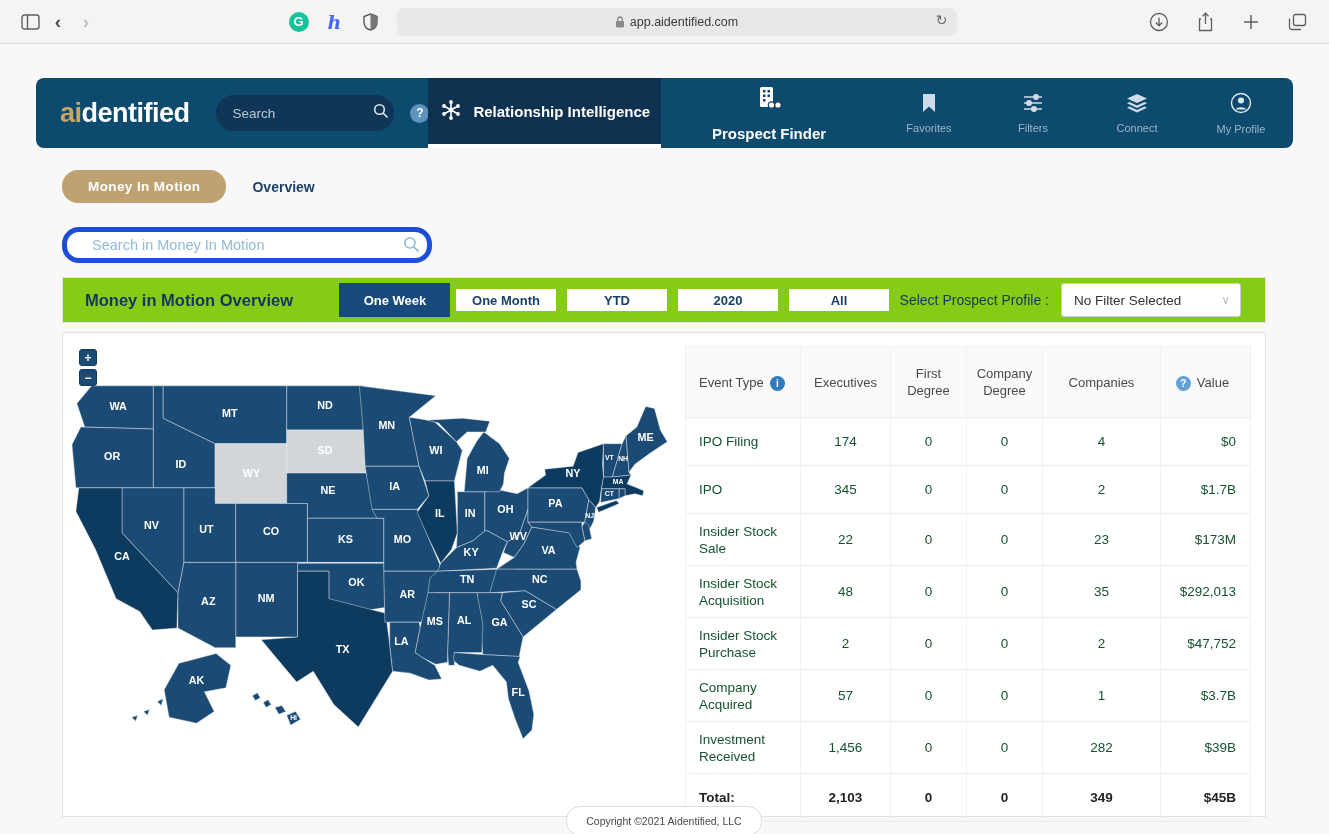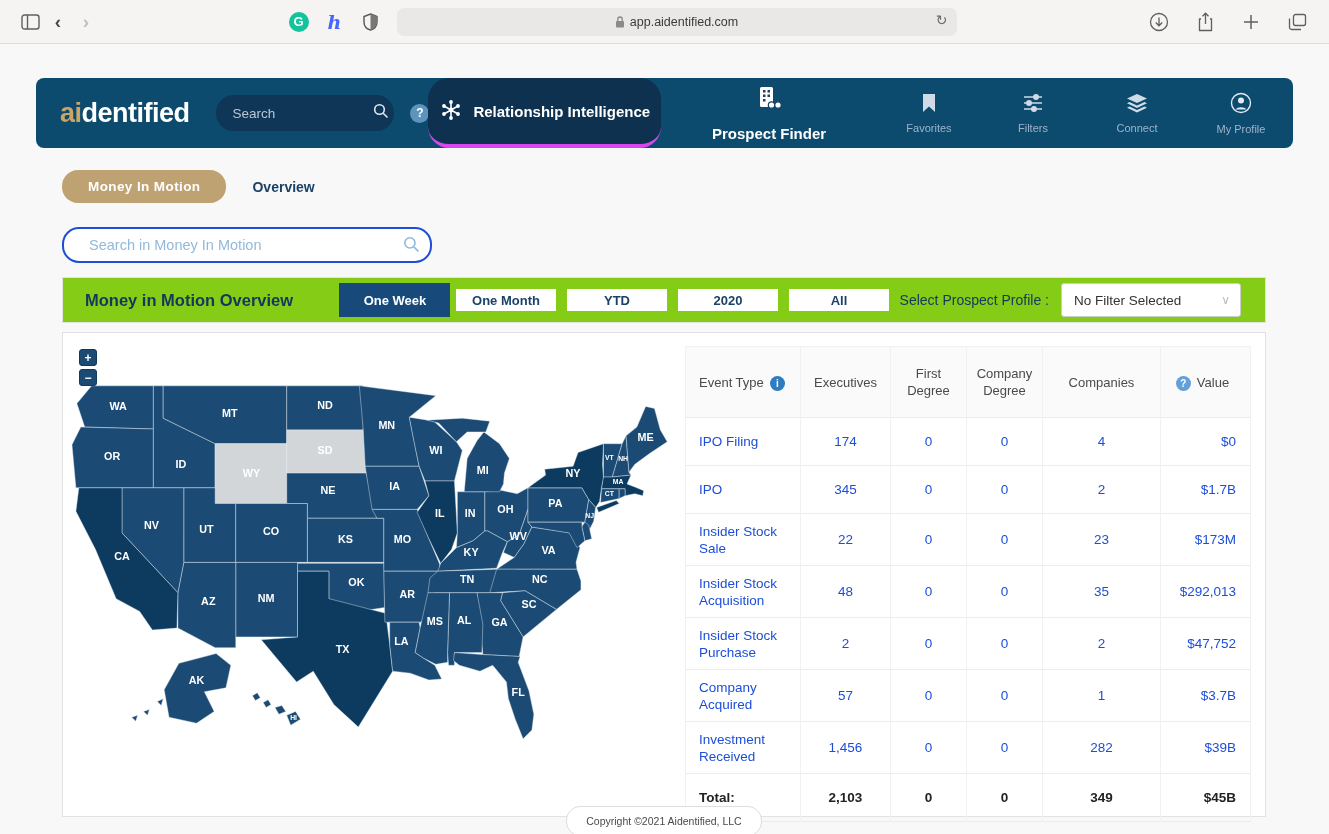--- a/index.html
+++ b/index.html
@@ -30,34 +30,34 @@
 .logo .ai { color:#c9a567; } .logo .rest { color:#ffffff; }
 .nav-search-wrap { display:flex; align-items:center; gap:9px; width:212px; }
 .nav-search { width:178px; height:36px; background:#0f3557; border:none; border-radius:18px;
   color:#e8eef4; font-size:13.5px; padding:0 34px 0 16px; outline:none; font-family:"Liberation Sans",sans-serif; }
 .nav-search::placeholder { color:#b9c8d6; }
 .nav-search-wrap .mag { margin-left:-30px; color:#dfe8f0; }
 .help-dot { width:19px; height:19px; border-radius:50%; background:#5e93bd; color:#fff; font-size:12px;
   font-weight:bold; text-align:center; line-height:19px; margin-left:12px; flex:0 0 auto; }
 .pri-tab { display:flex; align-items:center; justify-content:center; gap:10px; color:#fff;
   font-size:15px; font-weight:bold; padding:0 4px; }
-.pri-tab.active { width:235px; background:#0e3150; border-bottom:4px solid #d946ef;border-radius:21px; }
+.pri-tab.active { width:235px; background:#0e3150; border-bottom:4px solid #ffffff; }
 .pri-tab.inactive { width:218px;flex-direction:column; }
 .nav-item { width:104px; display:flex; flex-direction:column; align-items:center; justify-content:center; gap:5px; color:#cfdbe7; }
 .nav-item .lbl { font-size:11px; color:#9fb4c9; }
 
 
 .subnav { position:absolute; left:62px; top:170px; display:flex; align-items:center; gap:26px; }
 .mim-pill { background:#bfa271; color:#fff; font-size:13.5px; font-weight:bold; letter-spacing:0.4px;
   border-radius:16px; padding:9px 26px; border:none; font-family:"Liberation Sans",sans-serif; }
 .overview-link { color:#1b4168; font-size:14px; font-weight:bold; }
 
 
 .page-search { position:absolute; left:62px; top:227px; width:370px; height:36px; }
-.page-search input { width:100%; height:100%; border:2px solid #1d4ed8; border-radius:17px; padding:0 36px 0 25px;
+.page-search input { width:100%; height:100%; border:5px solid #1d4ed8; border-radius:17px; padding:0 36px 0 25px;
   font-size:14.5px; color:#3c6f9d; outline:none; font-family:"Liberation Sans",sans-serif; background:#fff; }
 .page-search input::placeholder { color:#92b9d9; }
 .page-search .mag { position:absolute; right:12px; top:9px; color:#8fb9dc; }
 
 
 .toolbar { position:absolute; left:62px; top:277px; width:1204px; height:46px; background:#84cc16;
   border:1px solid #e2e2e2; display:flex; align-items:center; }
 .tb-title { margin-left:22px; font-size:16.5px; font-weight:bold; color:#14375d; width:255px; }
 .btn-group { display:flex; }
 .tbtn { width:112px; height:34px; background:#fff; border:6px solid #84cc16; margin-left:-1px;
@@ -74,21 +74,21 @@
 .main-card { position:absolute; left:62px; top:332px; width:1204px; height:485px; background:#fff; border:1px solid #e2e2e2; }
 .zoom-ctrl { position:absolute; left:16px; top:16px; display:flex; flex-direction:column; gap:3px; z-index:3; }
 .zbtn { width:18px; height:17px; background:#1b4a73; border:1px solid #0f3a5f; border-radius:3px; color:#fff;
   font-size:12px; font-weight:bold; line-height:14px; text-align:center; padding:0; font-family:"Liberation Sans",sans-serif; }
 .map-holder { position:absolute; left:8px; top:48px; width:608px; height:398px; }
 
 
 .evt-table { position:absolute; left:622px; top:13px; width:566px; display:grid;
   grid-template-columns:116px 90px 76px 76px 118px 90px; }
 .cell { border-bottom:1px solid #ececec; border-right:1px solid #f1f1f1; display:flex; align-items:center;
-  font-size:13.5px; color:#1d4ed8; padding:4px 8px; line-height:17px; }
+  font-size:13.5px; color:#14532d; padding:4px 8px; line-height:17px; }
 .cell.c0 { padding-left:13px; justify-content:flex-start; border-left:1px solid #f1f1f1; }
 .cell.c1,.cell.c2,.cell.c3,.cell.c4 { justify-content:center; }
 .cell.c5 { justify-content:flex-end; padding-right:14px; }
 .cell.hdr { background:#fafafa; color:#4a4a4a; font-size:13px; min-height:72px; border-top:1px solid #f1f1f1; }
 .cell.hdr.c1,.cell.hdr.c2,.cell.hdr.c3,.cell.hdr.c4 { text-align:center; }
 .cell.r1 { min-height:48px; } .cell.r2 { min-height:52px; }
 .cell.total { font-weight:bold; color:#222; }
 .icon-info { display:inline-block; width:15px; height:15px; border-radius:50%; background:#2f7cc0; color:#fff;
   font-size:10px; line-height:15px; text-align:center; margin-left:6px; font-weight:bold; }
 .icon-help { display:inline-block; width:15px; height:15px; border-radius:50%; background:#64a0d8; color:#fff;

